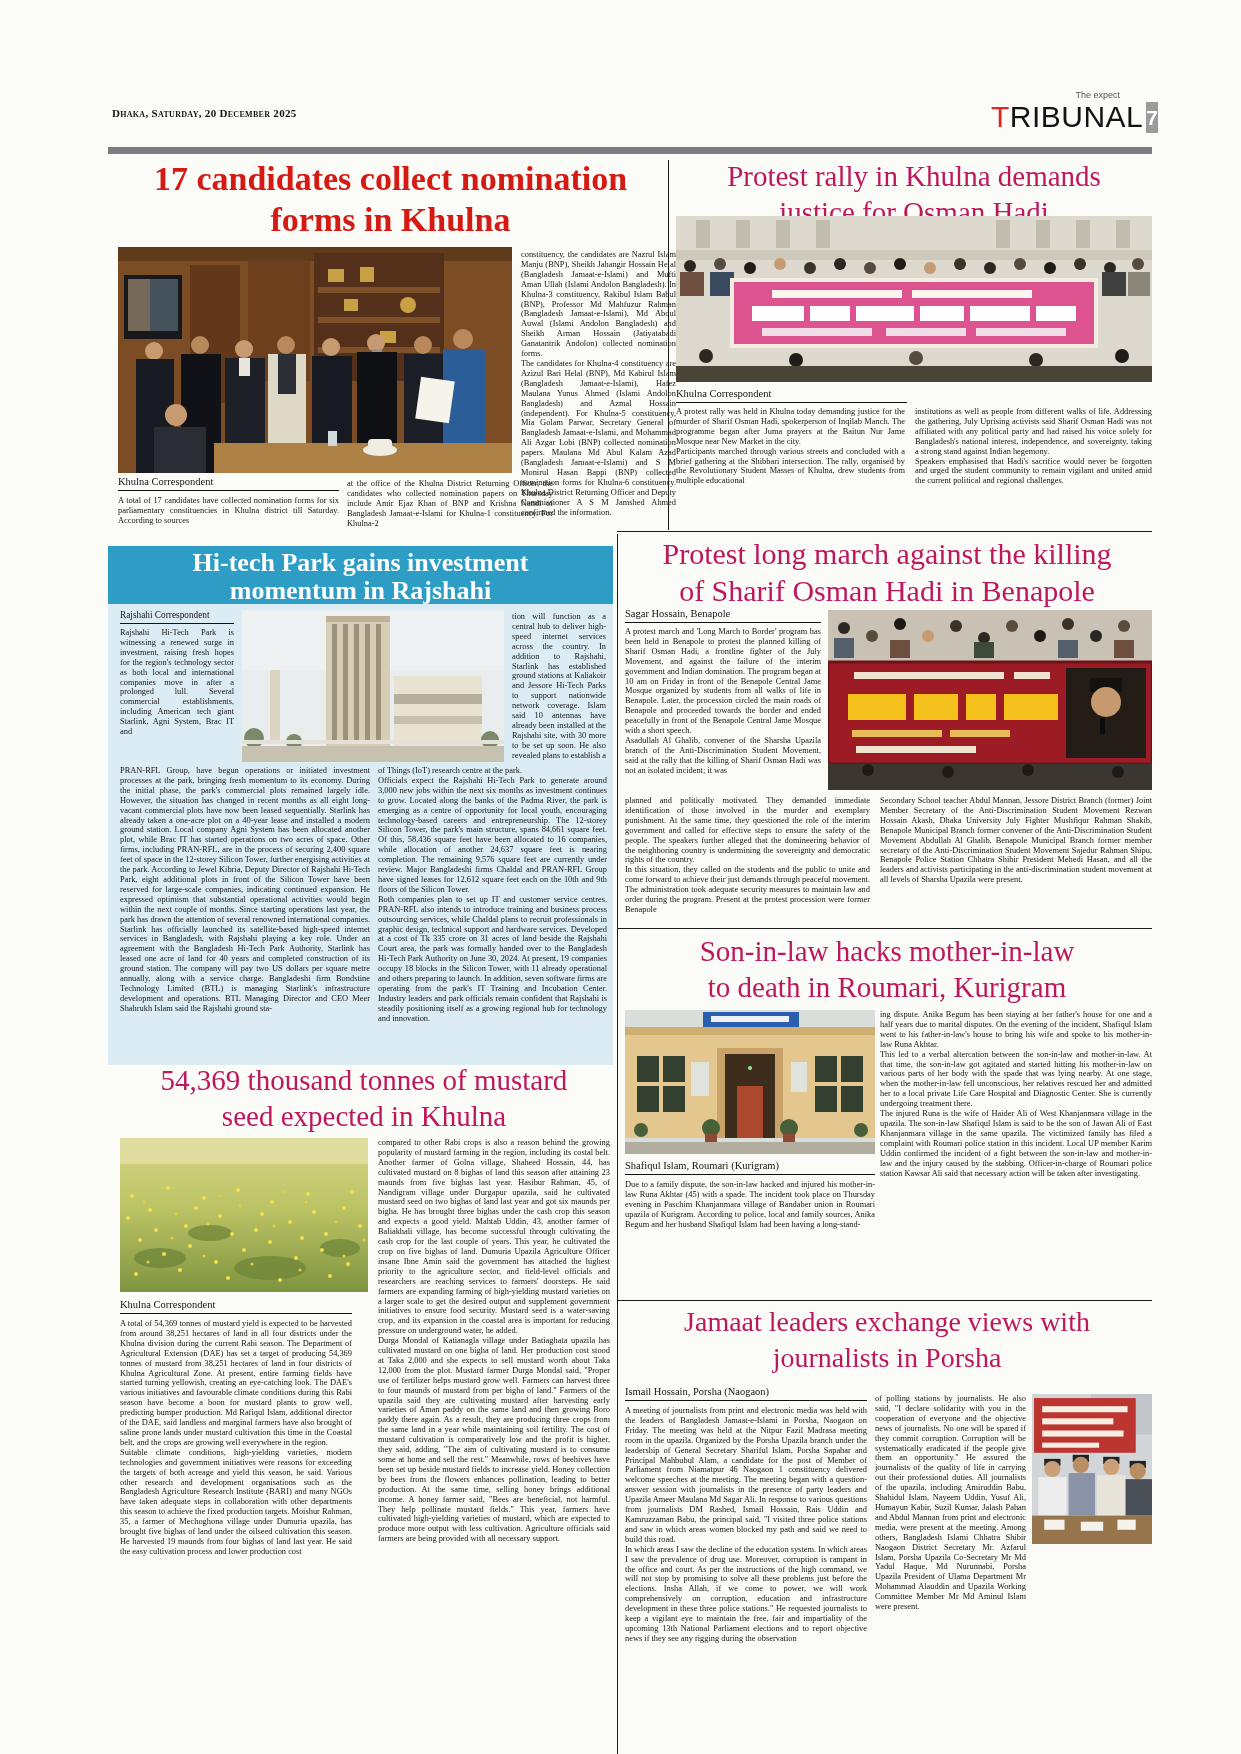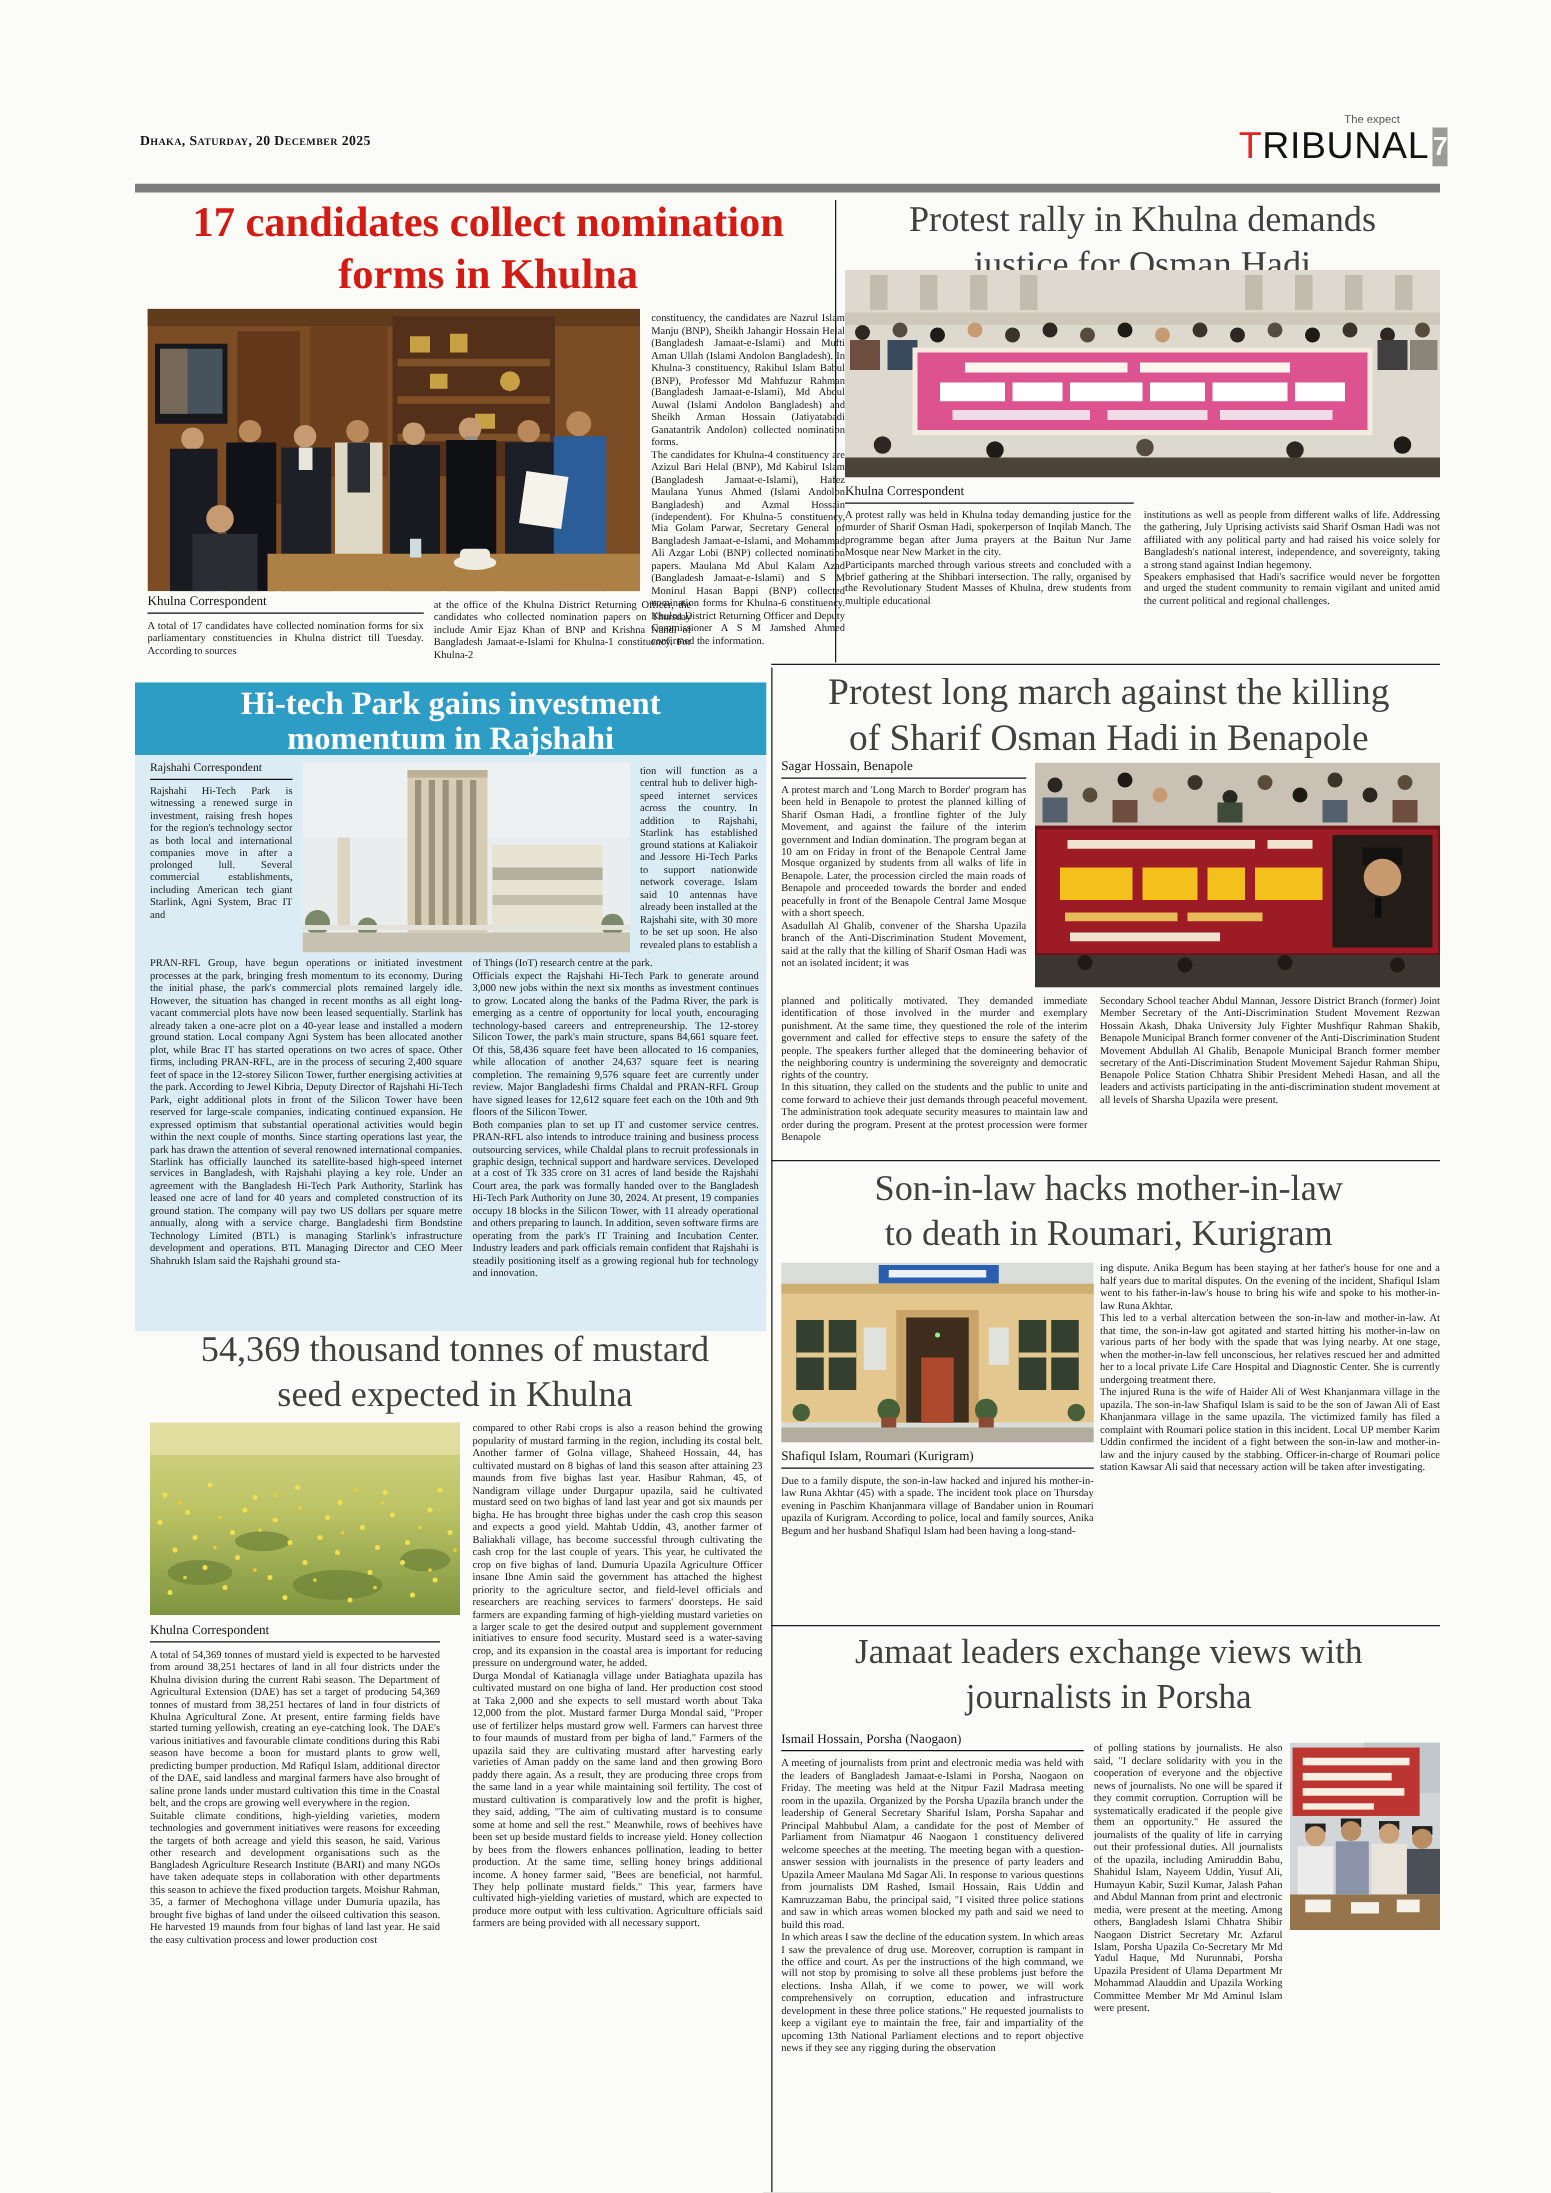--- a/index.html
+++ b/index.html
@@ -4,21 +4,21 @@
 <style>
   html,body{margin:0;padding:0;background:#cfcfcf;}
   .page{position:relative;width:1241px;height:1754px;margin:0 auto;background:#fbfbf7;
         font-family:"Liberation Serif","DejaVu Serif",serif;color:#141414;overflow:hidden;}
   .abs{position:absolute;}
   .bt{font-size:8.4px;line-height:9.9px;text-align:justify;white-space:pre-line;overflow:hidden;}
   .byline{font-size:10.5px;border-bottom:1.6px solid #111;padding-bottom:3px;overflow:hidden;white-space:nowrap;}
   .byline.sm{font-size:9.3px;}
   .hl{text-align:center;white-space:pre-line;font-weight:bold;}
   .hl-red{color:#d41a12;font-size:34px;line-height:41px;}
-  .hl-n{font-weight:normal;color:#404040;}
+  .hl-n{font-weight:normal;color:#be185d;}
   .hl-29{font-size:29px;line-height:36px;}
   .hl-30{font-size:30px;line-height:37px;}
   .hl-28{font-size:28px;line-height:36px;}
   .vrule{position:absolute;width:1.3px;background:#1b1b1b;}
   .hrule{position:absolute;height:1.3px;background:#1b1b1b;}
   .band{position:absolute;background:#7d7d7d;}
   .hitech-bg{background:#dcecf5;}
   .banner{background:#2d9dc5;color:#ffffff;text-align:center;white-space:pre-line;
           font-weight:bold;font-size:26px;line-height:28px;padding-top:3px;}
   .ph svg{display:block;width:100%;height:100%;}
@@ -96,21 +96,21 @@
         <rect x="36" y="180" width="52" height="46" fill="#2a2d33"></rect>
       <rect x="96" y="196" width="298" height="30" fill="#ad8145"></rect>
       <rect x="250" y="192" width="24" height="10" rx="4" fill="#efece1"></rect>
         <ellipse cx="262" cy="203" rx="17" ry="6" fill="#efece1"></ellipse>
       <rect x="210" y="184" width="9" height="15" fill="#cfdbdd"></rect>
     </svg>
   </div>
   <div class="abs bt" style="left:521px;top:250px;width:155px;height:293px">constituency, the candidates are Nazrul Islam Manju (BNP), Sheikh Jahangir Hossain Helal (Bangladesh Jamaat-e-Islami) and Mufti Aman Ullah (Islami Andolon Bangladesh). In Khulna-3 constituency, Rakibul Islam Babul (BNP), Professor Md Mahfuzur Rahman (Bangladesh Jamaat-e-Islami), Md Abdul Auwal (Islami Andolon Bangladesh) and Sheikh Arman Hossain (Jatiyatabadi Ganatantrik Andolon) collected nomination forms.
 The candidates for Khulna-4 constituency are Azizul Bari Helal (BNP), Md Kabirul Islam (Bangladesh Jamaat-e-Islami), Hafez Maulana Yunus Ahmed (Islami Andolon Bangladesh) and Azmal Hossain (independent). For Khulna-5 constituency, Mia Golam Parwar, Secretary General of Bangladesh Jamaat-e-Islami, and Mohammad Ali Azgar Lobi (BNP) collected nomination papers. Maulana Md Abul Kalam Azad (Bangladesh Jamaat-e-Islami) and S M Monirul Hasan Bappi (BNP) collected nomination forms for Khulna-6 constituency. Khulna District Returning Officer and Deputy Commissioner A S M Jamshed Ahmed confirmed the information.</div>
   <div class="abs byline" style="left:118px;top:476px;width:221px">Khulna Correspondent</div>
-  <div class="abs bt" style="left:118px;top:496px;width:221px;height:48px">A total of 17 candidates have collected nomination forms for six parliamentary constituencies in Khulna district till Tuesday. According to sources</div>
+  <div class="abs bt" style="left:118px;top:496px;width:221px;height:48px">A total of 17 candidates have collected nomination forms for six parliamentary constituencies in Khulna district till Saturday. According to sources</div>
   <div class="abs bt" style="left:347px;top:479px;width:206px;height:65px">at the office of the Khulna District Returning Officer, the candidates who collected nomination papers on Thursday include Amir Ejaz Khan of BNP and Krishna Nandi of Bangladesh Jamaat-e-Islami for Khulna-1 constituency. For Khulna-2</div>
 
   <div class="vrule" style="left:668px;top:160px;height:370px"></div>
 
   <div class="abs hl hl-n hl-29" style="left:676px;top:158px;width:476px">Protest rally in Khulna demands
 justice for Osman Hadi</div>
   <div class="abs ph" style="left:676px;top:216px;width:476px;height:166px">
     <svg viewBox="0 0 476 166" preserveAspectRatio="none">
       <rect width="476" height="166" fill="#ddd9cf"></rect>
       <g fill="#c2bcae">

